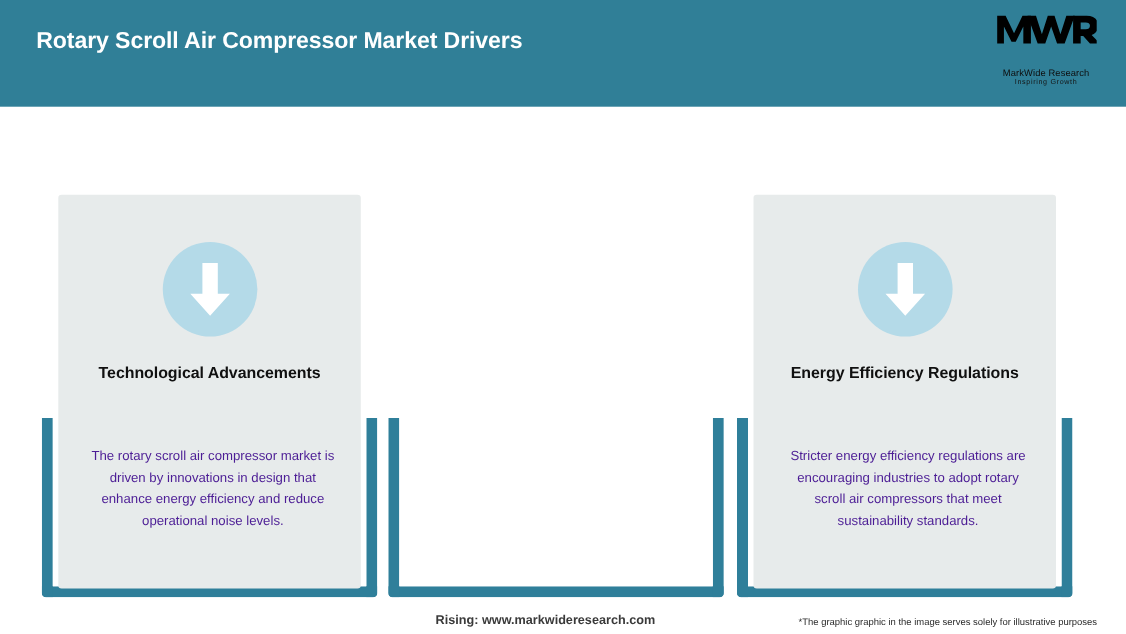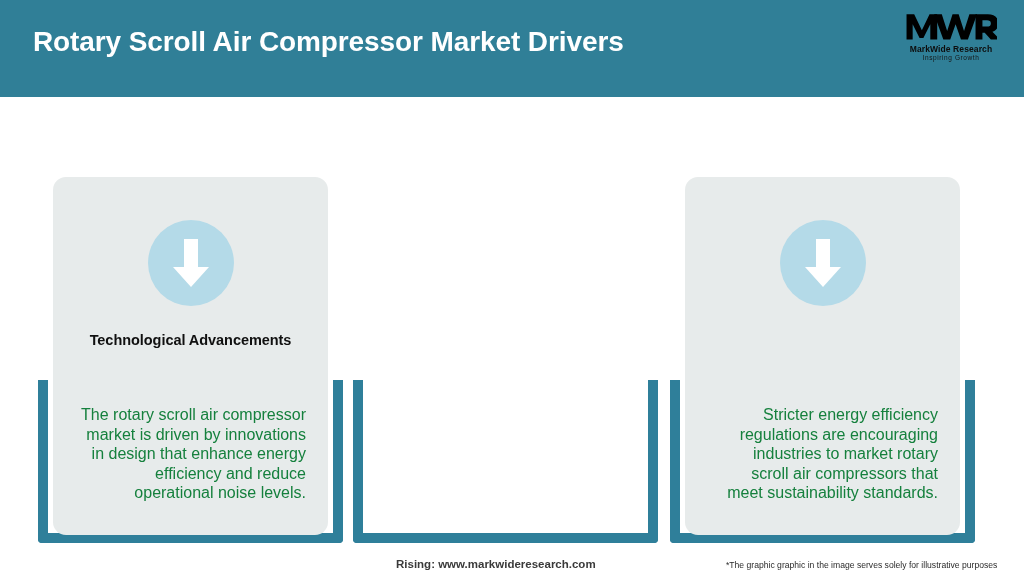--- a/index.html
+++ b/index.html
@@ -21,21 +21,21 @@
     left: 0;
     top: 0;
     width: 1024px;
     height: 97px;
     background: #307f97;
   }
   .header-title {
     position: absolute;
     left: 33px;
     top: 26px;
-    font-size: 28px;
+    font-size: 21px;
     font-weight: bold;
     color: #ffffff;
     letter-spacing: -0.1px;
     white-space: nowrap;
   }
 
   
   .logo {
     position: absolute;
     right: 18px;
@@ -45,23 +45,23 @@
     text-align: center;
   }
   .logo-mark {
     display: block;
     margin: 0 auto;
     width: 92px;
     height: 33px;
   }
   .logo-name {
     display: block;
-    margin-top: 1px;
+    margin-top: 18px;
     font-size: 8.5px;
-    font-weight: bold;
+    font-weight: normal;
     color: #0d0d0d;
     letter-spacing: 0.1px;
     line-height: 10px;
   }
   .logo-tag {
     display: block;
     font-size: 6.5px;
     color: #151515;
     letter-spacing: 0.6px;
     line-height: 8px;
@@ -100,21 +100,21 @@
   }
 
   
   .card {
     position: absolute;
     left: 20px;
     top: 80px;
     width: 275px;
     height: 358px;
     background: #e7ebeb;
-    border-radius: 13px;
+    border-radius: 3px;
     box-sizing: border-box;
   }
 
   
   .badge {
     position: absolute;
     left: 50%;
     top: 43px;
     transform: translateX(-50%);
     width: 86px;
@@ -136,24 +136,24 @@
     font-size: 14.5px;
     font-weight: bold;
     color: #101010;
     letter-spacing: -0.05px;
   }
   .card-body {
     position: absolute;
     left: 28px;
     right: 22px;
     top: 228px;
-    font-size: 16px;
+    font-size: 12px;
     line-height: 19.5px;
-    color: #15803d;
-    text-align: right;
+    color: #4c1d95;
+    text-align: center;
   }
 
   
   .footer-source {
     position: absolute;
     left: 396px;
     top: 558px;
     font-size: 11.5px;
     font-weight: bold;
     color: #3a3a3a;
@@ -210,20 +210,21 @@
   </div>
 
   <div class="card-group g3">
     <div class="bracket"></div>
     <div class="card">
       <div class="badge">
         <svg width="40" height="52" viewBox="0 0 40 52">
           <polygon points="13,2 27,2 27,30 38,30 20,50 2,30 13,30" fill="#ffffff"></polygon>
         </svg>
       </div>
-      <div class="card-body">Stricter energy efficiency regulations are encouraging industries to market rotary scroll air compressors that meet sustainability standards.</div>
+      <div class="card-title">Energy Efficiency Regulations</div>
+      <div class="card-body">Stricter energy efficiency regulations are encouraging industries to adopt rotary scroll air compressors that meet sustainability standards.</div>
     </div>
   </div>
 
 </div>
 
 <div class="footer-source">Rising: www.markwideresearch.com</div>
 <div class="footer-note">*The graphic graphic in the image serves solely for illustrative purposes</div>
 
 </body></html>

